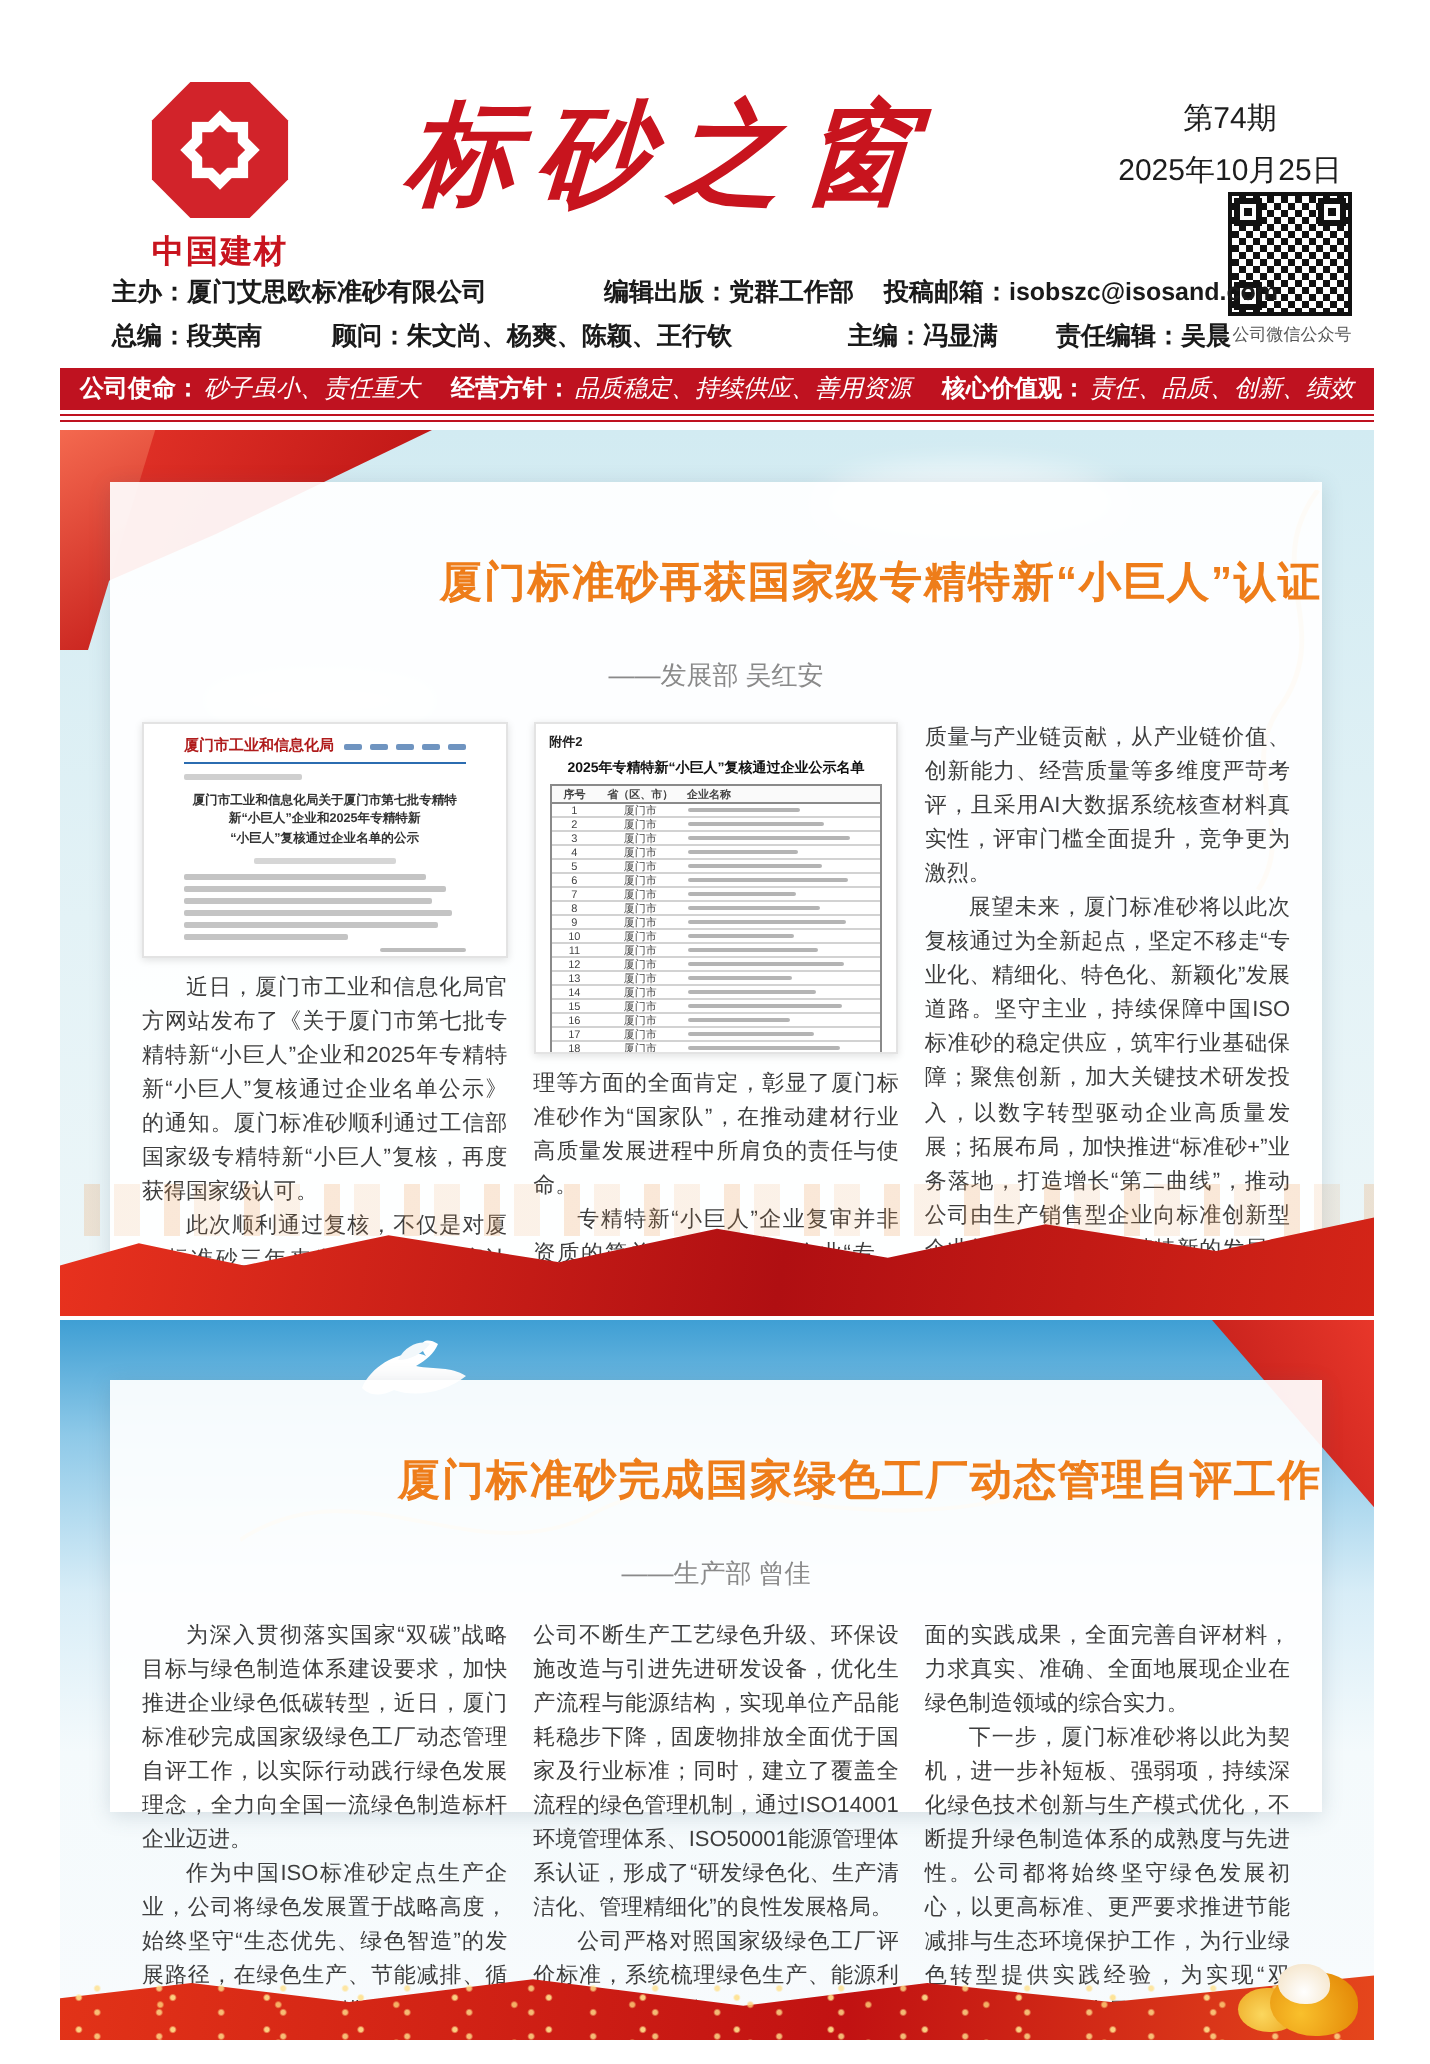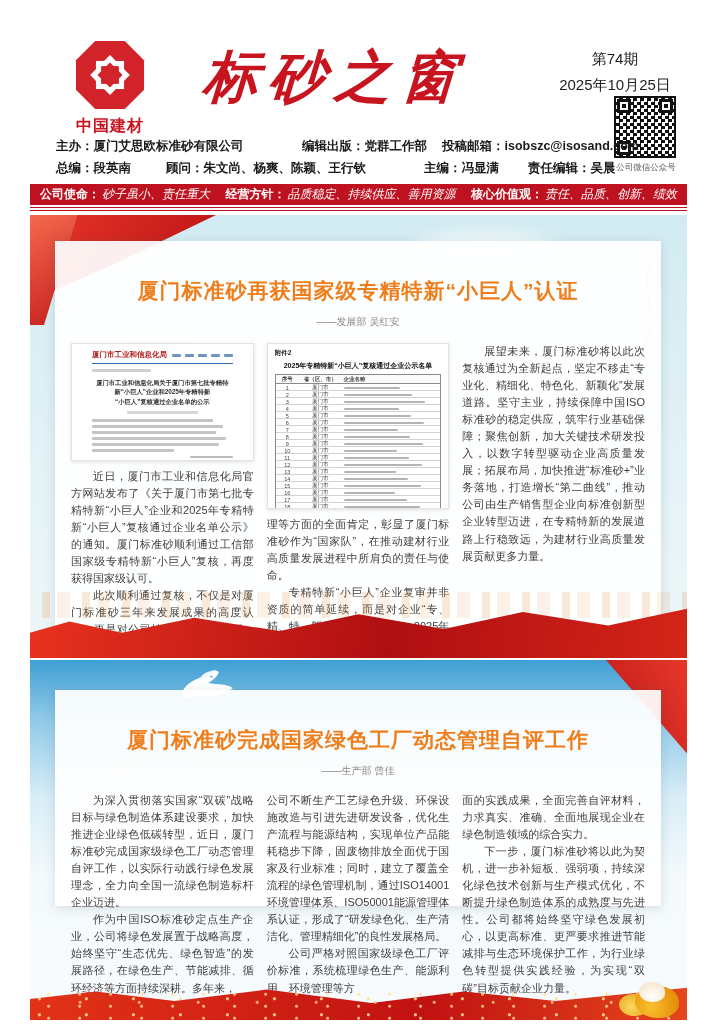--- a/index.html
+++ b/index.html
@@ -53,22 +53,22 @@
       background:linear-gradient(245deg,#e8372a 0%,#a80d10 75%);
       clip-path:polygon(55% 0,100% 0,100% 78%);}
   .gold-swirl{position:absolute;opacity:.8;}
   .cloud{position:absolute;background:rgba(255,255,255,.7);border-radius:50%;filter:blur(7px);}
   .dove{position:absolute;left:145px;top:8px;}
 
   .panel{position:absolute;left:25px;width:606px;background:rgba(255,255,255,.93);
       box-shadow:0 2px 10px rgba(60,90,110,.18);}
   .panel1{top:26px;height:392px;}
   .panel2{top:30px;height:216px;}
-  .art-title{margin:0;padding-top:36px;text-align:center;font-size:21px;font-weight:900;color:#ee7d1a;letter-spacing:1px;}
-  .byline{text-align:center;font-size:10px;color:#8a8a8a;margin-top:10px;}
+  .art-title{margin:0;padding-top:36px;text-align:right;font-size:21px;font-weight:900;color:#ee7d1a;letter-spacing:1px;}
+  .byline{text-align:center;font-size:13px;color:#8a8a8a;margin-top:24px;}
   .cols{display:flex;gap:13px;padding:14px 16px 0 16px;}
   .col{flex:1;min-width:0;}
   .para{margin:0;font-size:11px;line-height:1.55;text-align:justify;color:#3d3d3d;}
   .para.ind{text-indent:2em;}
 
   
   .skyline{position:absolute;left:0;bottom:40px;width:100%;height:26px;opacity:.8;
       background:repeating-linear-gradient(90deg,transparent 0 12px,rgba(233,140,60,.25) 12px 20px,transparent 20px 27px,rgba(233,140,60,.15) 27px 40px);}
   .band1{position:absolute;left:0;bottom:0;width:100%;height:56px;
       background:linear-gradient(100deg,#e8321e 0%,#b00f12 55%,#d42518 100%);
@@ -324,20 +324,21 @@
             </div>
           </div>
           <div>
               <p class="para">理等方面的全面肯定，彰显了厦门标准砂作为“国家队”，在推动建材行业高质量发展进程中所肩负的责任与使命。</p>
               <p class="para ind">专精特新“小巨人”企业复审并非资质的简单延续，而是对企业“专、精、特、新”实力的动态检验。2025年复审标准进一步聚焦</p>
             </div>
         </div>
 
         <div class="col">
           <div>
+              <p class="para">质量与产业链贡献，从产业链价值、创新能力、经营质量等多维度严苛考评，且采用AI大数据系统核查材料真实性，评审门槛全面提升，竞争更为激烈。</p>
               <p class="para ind">展望未来，厦门标准砂将以此次复核通过为全新起点，坚定不移走“专业化、精细化、特色化、新颖化”发展道路。坚守主业，持续保障中国ISO标准砂的稳定供应，筑牢行业基础保障；聚焦创新，加大关键技术研发投入，以数字转型驱动企业高质量发展；拓展布局，加快推进“标准砂+”业务落地，打造增长“第二曲线”，推动公司由生产销售型企业向标准创新型企业转型迈进，在专精特新的发展道路上行稳致远，为建材行业高质量发展贡献更多力量。</p>
             </div>
         </div>
       </div>
     </div>
 
     <div class="skyline"></div>
     <div class="band1"></div>
   </div>
 

